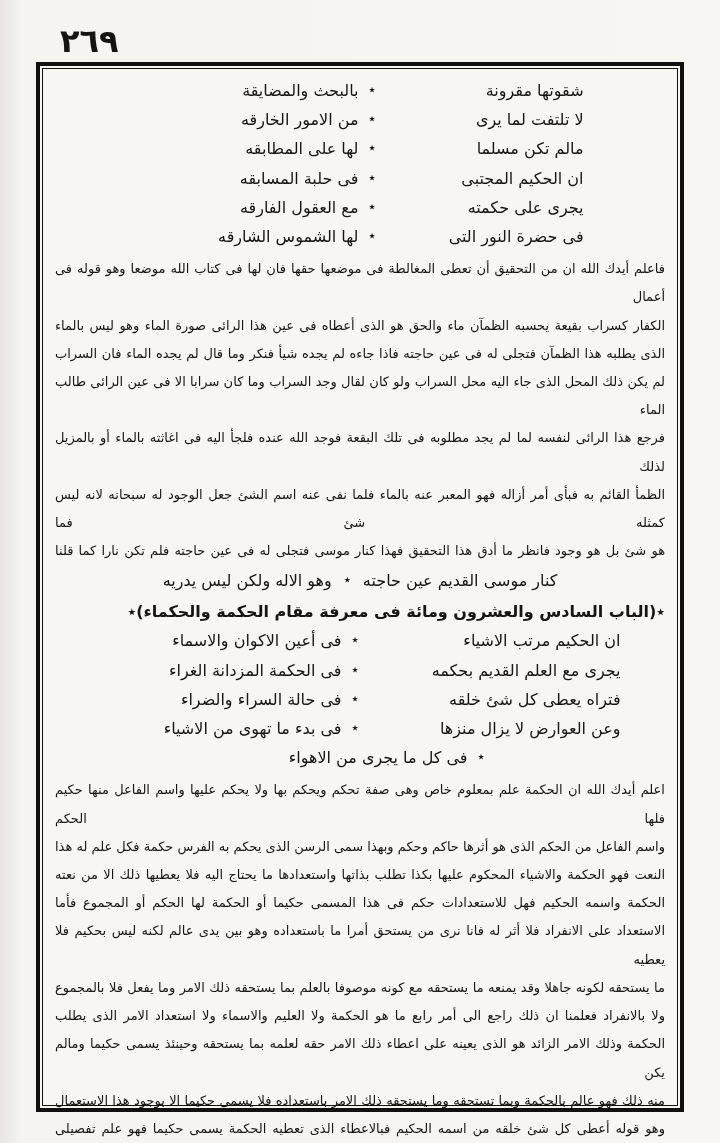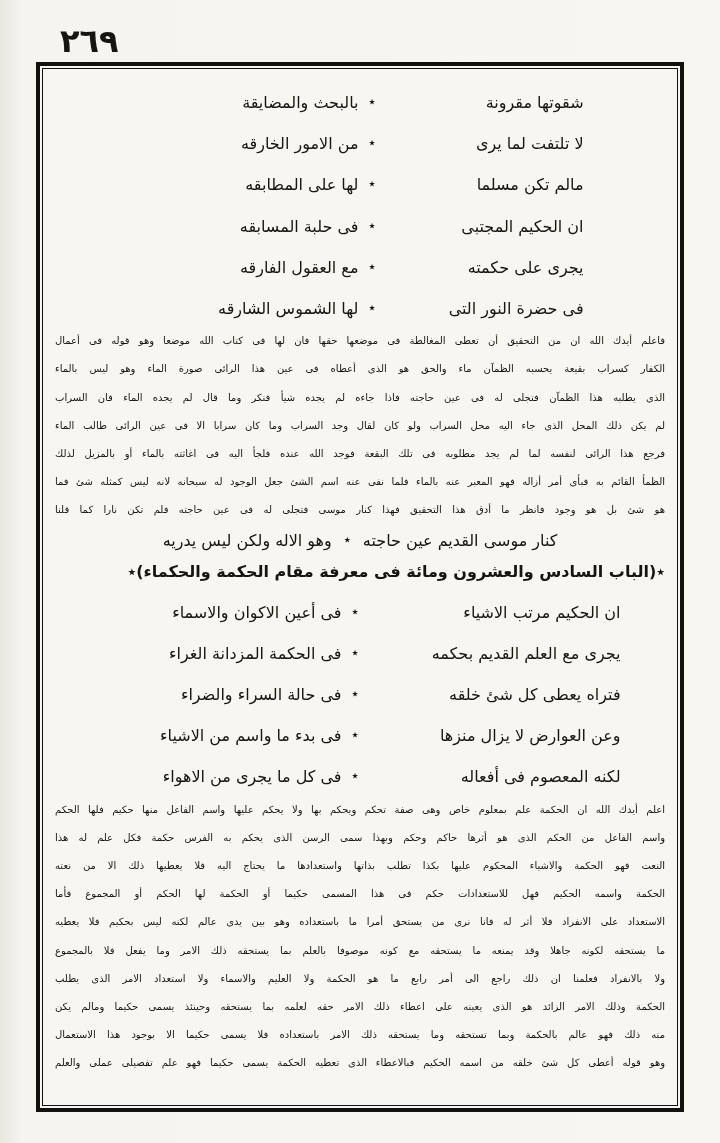--- a/index.html
+++ b/index.html
@@ -25,25 +25,25 @@
   .poem{margin:0 0 2px 0;}
   .poem-line{
     display:flex;direction:rtl;justify-content:center;align-items:baseline;
     line-height:28.2px;font-size:16px;white-space:nowrap;
   }
   .poem-line .star{padding:0 10px;font-size:13px;position:relative;top:-2px;}
   .p1 .hemi-r{width:198px;}
   .p1 .hemi-l{width:222px;}
   .p2 .hemi-r{width:252px;}
   .p2 .hemi-l{width:242px;}
-  .hemi-r,.hemi-l{overflow:visible;margin-top:12px;}
+  .hemi-r,.hemi-l{overflow:visible;}
   .prose{margin:1px 0;}
   .prose-line{
     direction:rtl;text-align:justify;text-align-last:justify;
-    font-size:10px;line-height:28.2px;
+    font-size:13px;line-height:28.2px;
   }
   .single-verse{
     display:flex;direction:rtl;justify-content:center;align-items:baseline;
     line-height:29px;font-size:16px;gap:0;
   }
   .single-verse .star{padding:0 12px;font-size:13px;position:relative;top:-2px;}
   .chapter-heading{
     text-align:right;font-size:16px;font-weight:bold;line-height:31px;
     direction:rtl;letter-spacing:.2px;
   }
@@ -119,24 +119,23 @@
         <span class="hemi-l">فى الحكمة المزدانة الغراء</span>
       </div>
       <div class="poem-line">
         <span class="hemi-r">فتراه يعطى كل شئ خلقه</span>
         <span class="star">٭</span>
         <span class="hemi-l">فى حالة السراء والضراء</span>
       </div>
       <div class="poem-line">
         <span class="hemi-r">وعن العوارض لا يزال منزها</span>
         <span class="star">٭</span>
-        <span class="hemi-l">فى بدء ما واسم من الاشياء</span>
+        <span class="hemi-l">فى بدء ما تهوى من الاشياء</span>
       </div>
       <div class="poem-line">
-        <span class="hemi-r">لكنه المعصوم فى أفعاله</span>
         <span class="star">٭</span>
         <span class="hemi-l">فى كل ما يجرى من الاهواء</span>
       </div>
     </div>
 
     <div class="prose">
       <div class="prose-line">اعلم أيدك الله ان الحكمة علم بمعلوم خاص وهى صفة تحكم ويحكم بها ولا يحكم عليها واسم الفاعل منها حكيم فلها الحكم</div>
       <div class="prose-line">واسم الفاعل من الحكم الذى هو أثرها حاكم وحكم وبهذا سمى الرسن الذى يحكم به الفرس حكمة فكل علم له هذا</div>
       <div class="prose-line">النعت فهو الحكمة والاشياء المحكوم عليها بكذا تطلب بذاتها واستعدادها ما يحتاج اليه فلا يعطيها ذلك الا من نعته</div>
       <div class="prose-line">الحكمة واسمه الحكيم فهل للاستعدادات حكم فى هذا المسمى حكيما أو الحكمة لها الحكم أو المجموع فأما</div>

